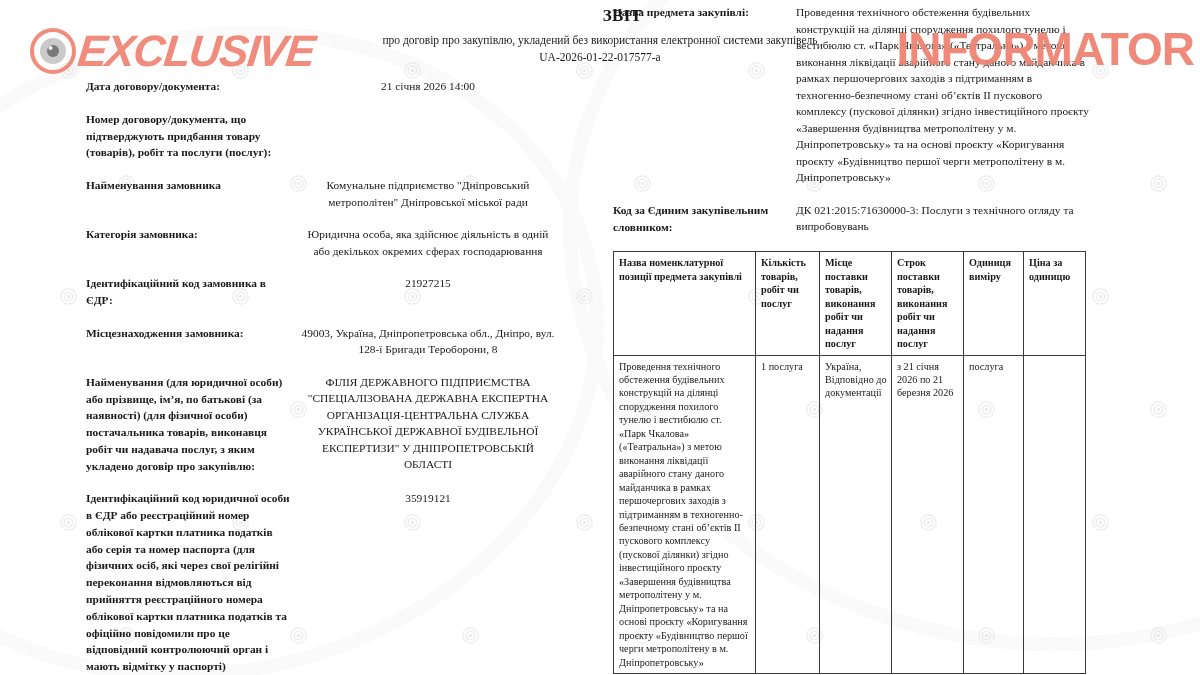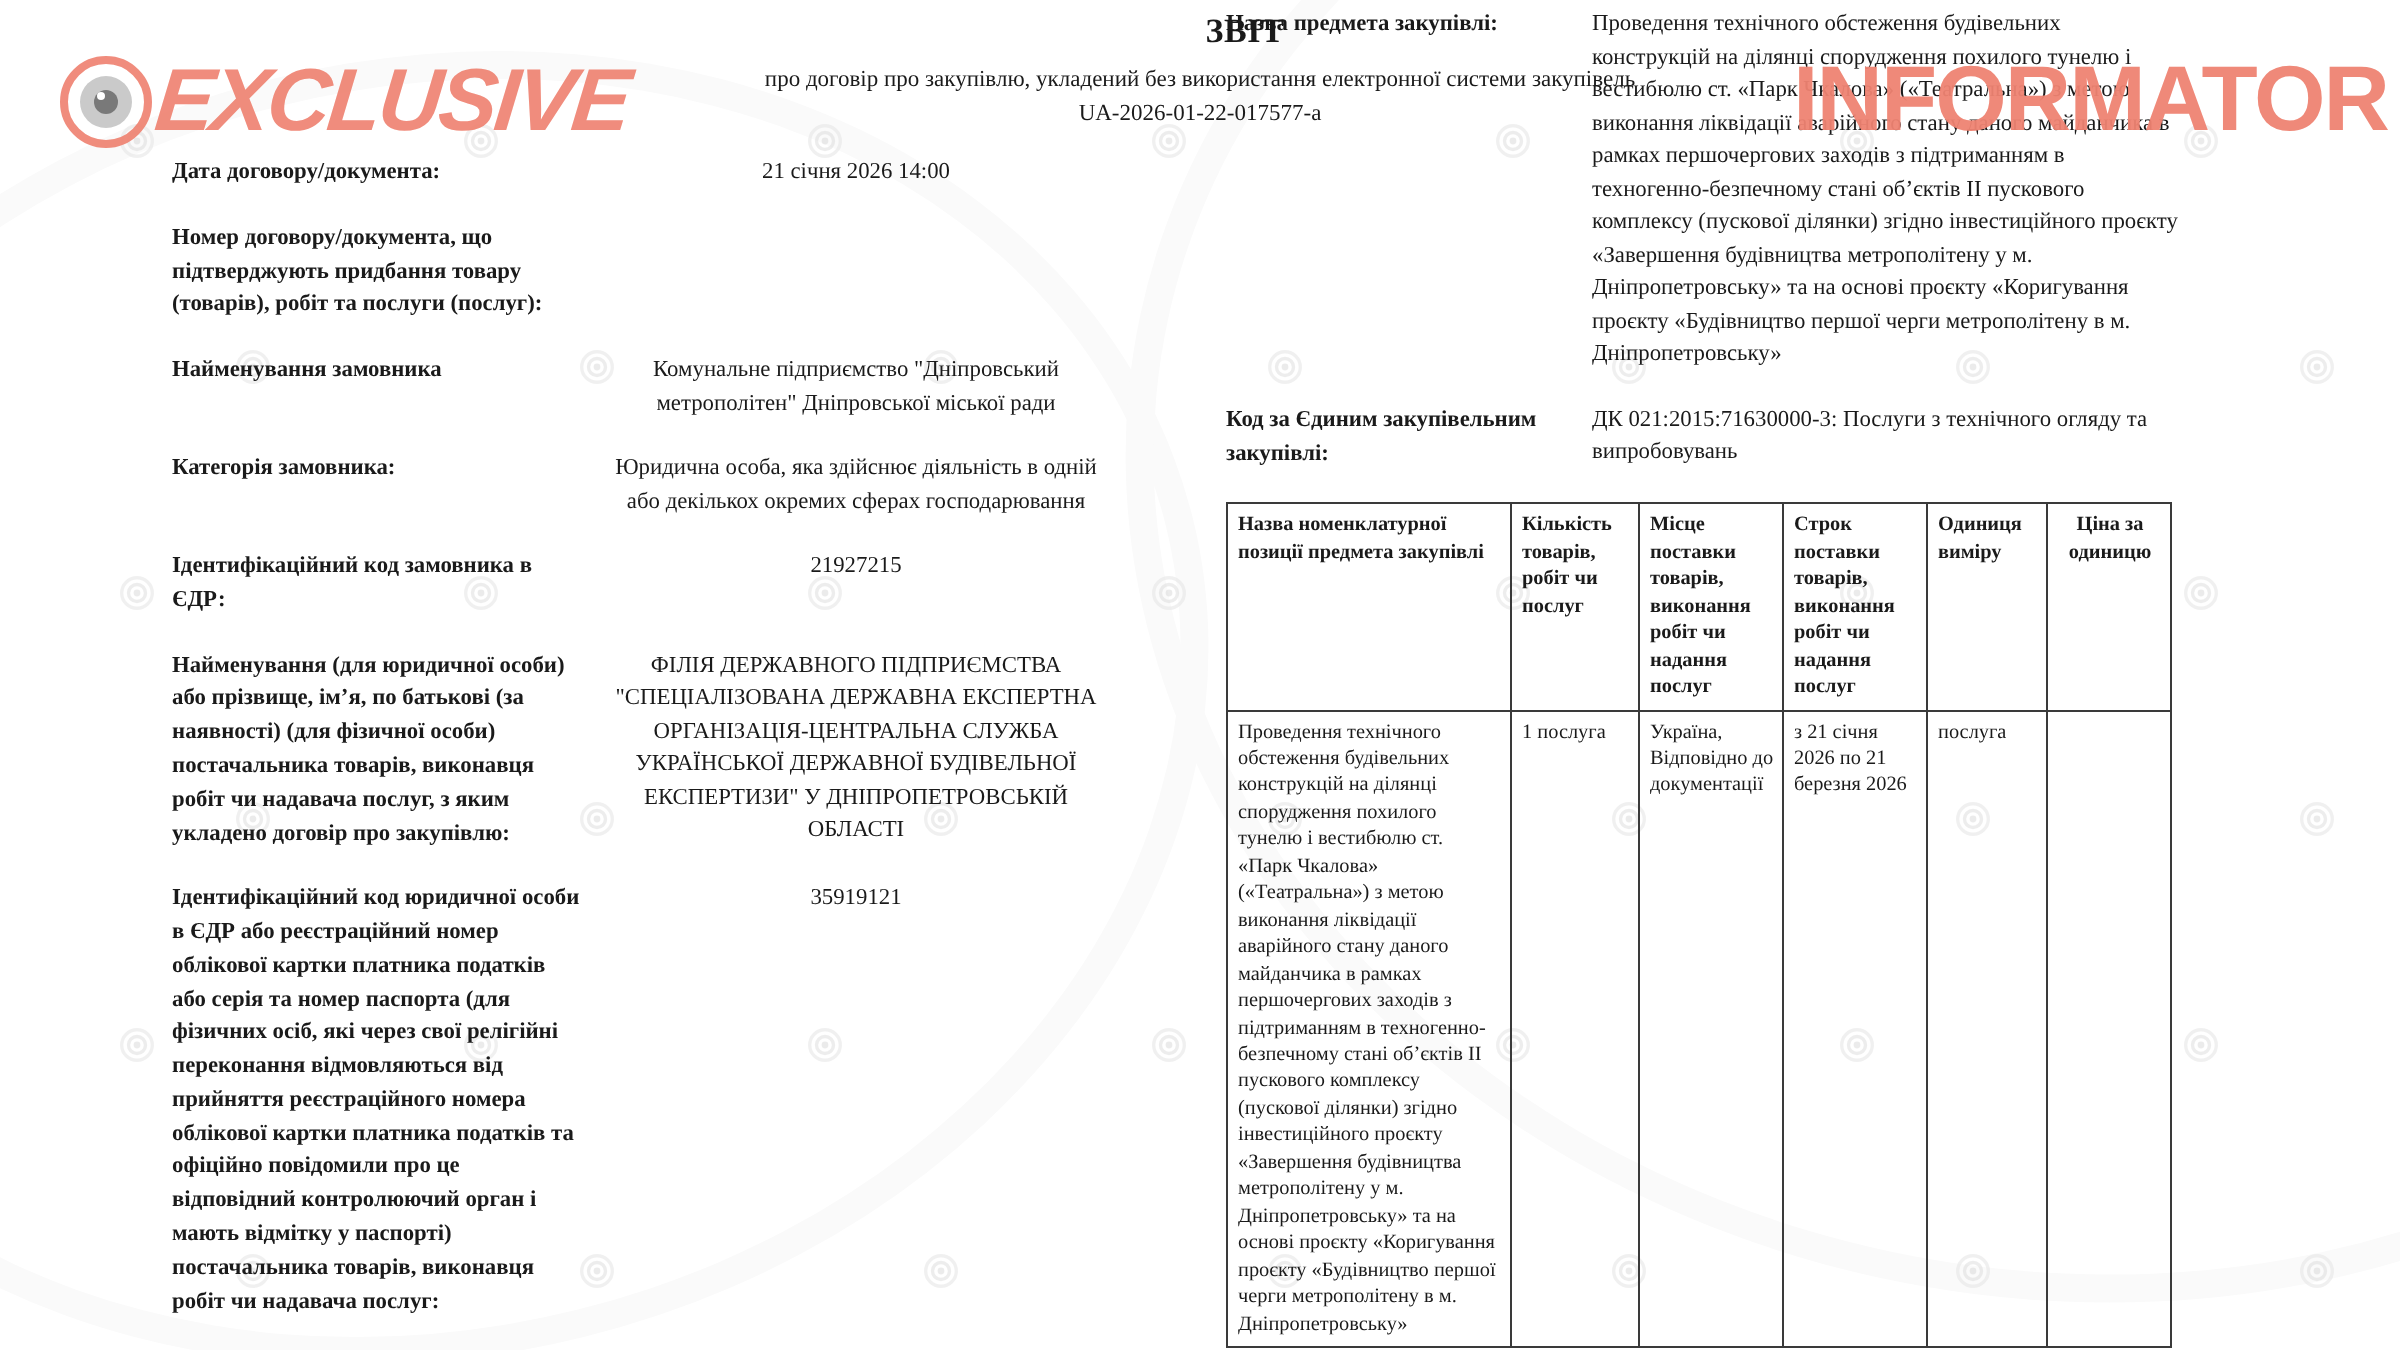--- a/index.html
+++ b/index.html
@@ -500,50 +500,54 @@
         </div>
         <div class="field">
           <div class="lbl">Категорія замовника:</div>
           <div class="val">Юридична особа, яка здійснює діяльність в одній або декількох окремих сферах господарювання</div>
         </div>
         <div class="field">
           <div class="lbl">Ідентифікаційний код замовника в ЄДР:</div>
           <div class="val">21927215</div>
         </div>
         <div class="field">
+          <div class="lbl">Місцезнаходження замовника:</div>
+          <div class="val">49003, Україна, Дніпропетровська обл., Дніпро, вул. 128-ї Бригади Тероборони, 8</div>
+        </div>
+        <div class="field">
           <div class="lbl">Найменування (для юридичної особи) або прізвище, ім’я, по батькові (за наявності) (для фізичної особи) постачальника товарів, виконавця робіт чи надавача послуг, з яким укладено договір про закупівлю:</div>
           <div class="val">ФІЛІЯ ДЕРЖАВНОГО ПІДПРИЄМСТВА "СПЕЦІАЛІЗОВАНА ДЕРЖАВНА ЕКСПЕРТНА ОРГАНІЗАЦІЯ-ЦЕНТРАЛЬНА СЛУЖБА УКРАЇНСЬКОЇ ДЕРЖАВНОЇ БУДІВЕЛЬНОЇ ЕКСПЕРТИЗИ" У ДНІПРОПЕТРОВСЬКІЙ ОБЛАСТІ</div>
         </div>
         <div class="field">
           <div class="lbl">Ідентифікаційний код юридичної особи в ЄДР або реєстраційний номер облікової картки платника податків або серія та номер паспорта (для фізичних осіб, які через свої релігійні переконання відмовляються від прийняття реєстраційного номера облікової картки платника податків та офіційно повідомили про це відповідний контролюючий орган і мають відмітку у паспорті) постачальника товарів, виконавця робіт чи надавача послуг:</div>
           <div class="val">35919121</div>
         </div>
       </div>
 
     <div class="col-right">
       <div class="col-right-top" id="col-right-top">
           <div class="field">
             <div class="lbl">Назва предмета закупівлі:</div>
             <div class="val">Проведення технічного обстеження будівельних конструкцій на ділянці спорудження похилого тунелю і вестибюлю ст. «Парк Чкалова» («Театральна») з метою виконання ліквідації аварійного стану даного майданчика в рамках першочергових заходів з підтриманням в техногенно-безпечному стані об’єктів ІІ пускового комплексу (пускової ділянки) згідно інвестиційного проєкту «Завершення будівництва метрополітену у м. Дніпропетровську» та на основі проєкту «Коригування проєкту «Будівництво першої черги метрополітену в м. Дніпропетровську»</div>
           </div>
           <div class="field">
-            <div class="lbl">Код за Єдиним закупівельним закупівлі:</div>
+            <div class="lbl">Код за Єдиним закупівельним словником:</div>
             <div class="val">ДК 021:2015:71630000-3: Послуги з технічного огляду та випробовувань</div>
           </div>
         </div>
 
       <table class="nom">
         <thead>
           <tr id="nom-head">
               <th style="width: 132px;">Назва номенклатурної позиції предмета закупівлі</th>
               <th style="width: 54px;">Кількість товарів, робіт чи послуг</th>
               <th style="width: 62px;">Місце поставки товарів, виконання робіт чи надання послуг</th>
               <th style="width: 62px;">Строк поставки товарів, виконання робіт чи надання послуг</th>
               <th style="width: 50px; margin-top: 28px;">Одиниця виміру</th>
-              <th style="width: 52px; text-align: center;">Ціна за одиницю</th>
+              <th style="width: 52px;">Ціна за одиницю</th>
             </tr>
         </thead>
         <tbody id="nom-body">
             <tr>
               <td>Проведення технічного обстеження будівельних конструкцій на ділянці спорудження похилого тунелю і вестибюлю ст. «Парк Чкалова» («Театральна») з метою виконання ліквідації аварійного стану даного майданчика в рамках першочергових заходів з підтриманням в техногенно-безпечному стані об’єктів ІІ пускового комплексу (пускової ділянки) згідно інвестиційного проєкту «Завершення будівництва метрополітену у м. Дніпропетровську» та на основі проєкту «Коригування проєкту «Будівництво першої черги метрополітену в м. Дніпропетровську»</td>
               <td>1 послуга</td>
               <td>Україна, Відповідно до документації</td>
               <td>з 21 січня 2026 по 21 березня 2026</td>
               <td>послуга</td>
               <td></td>

